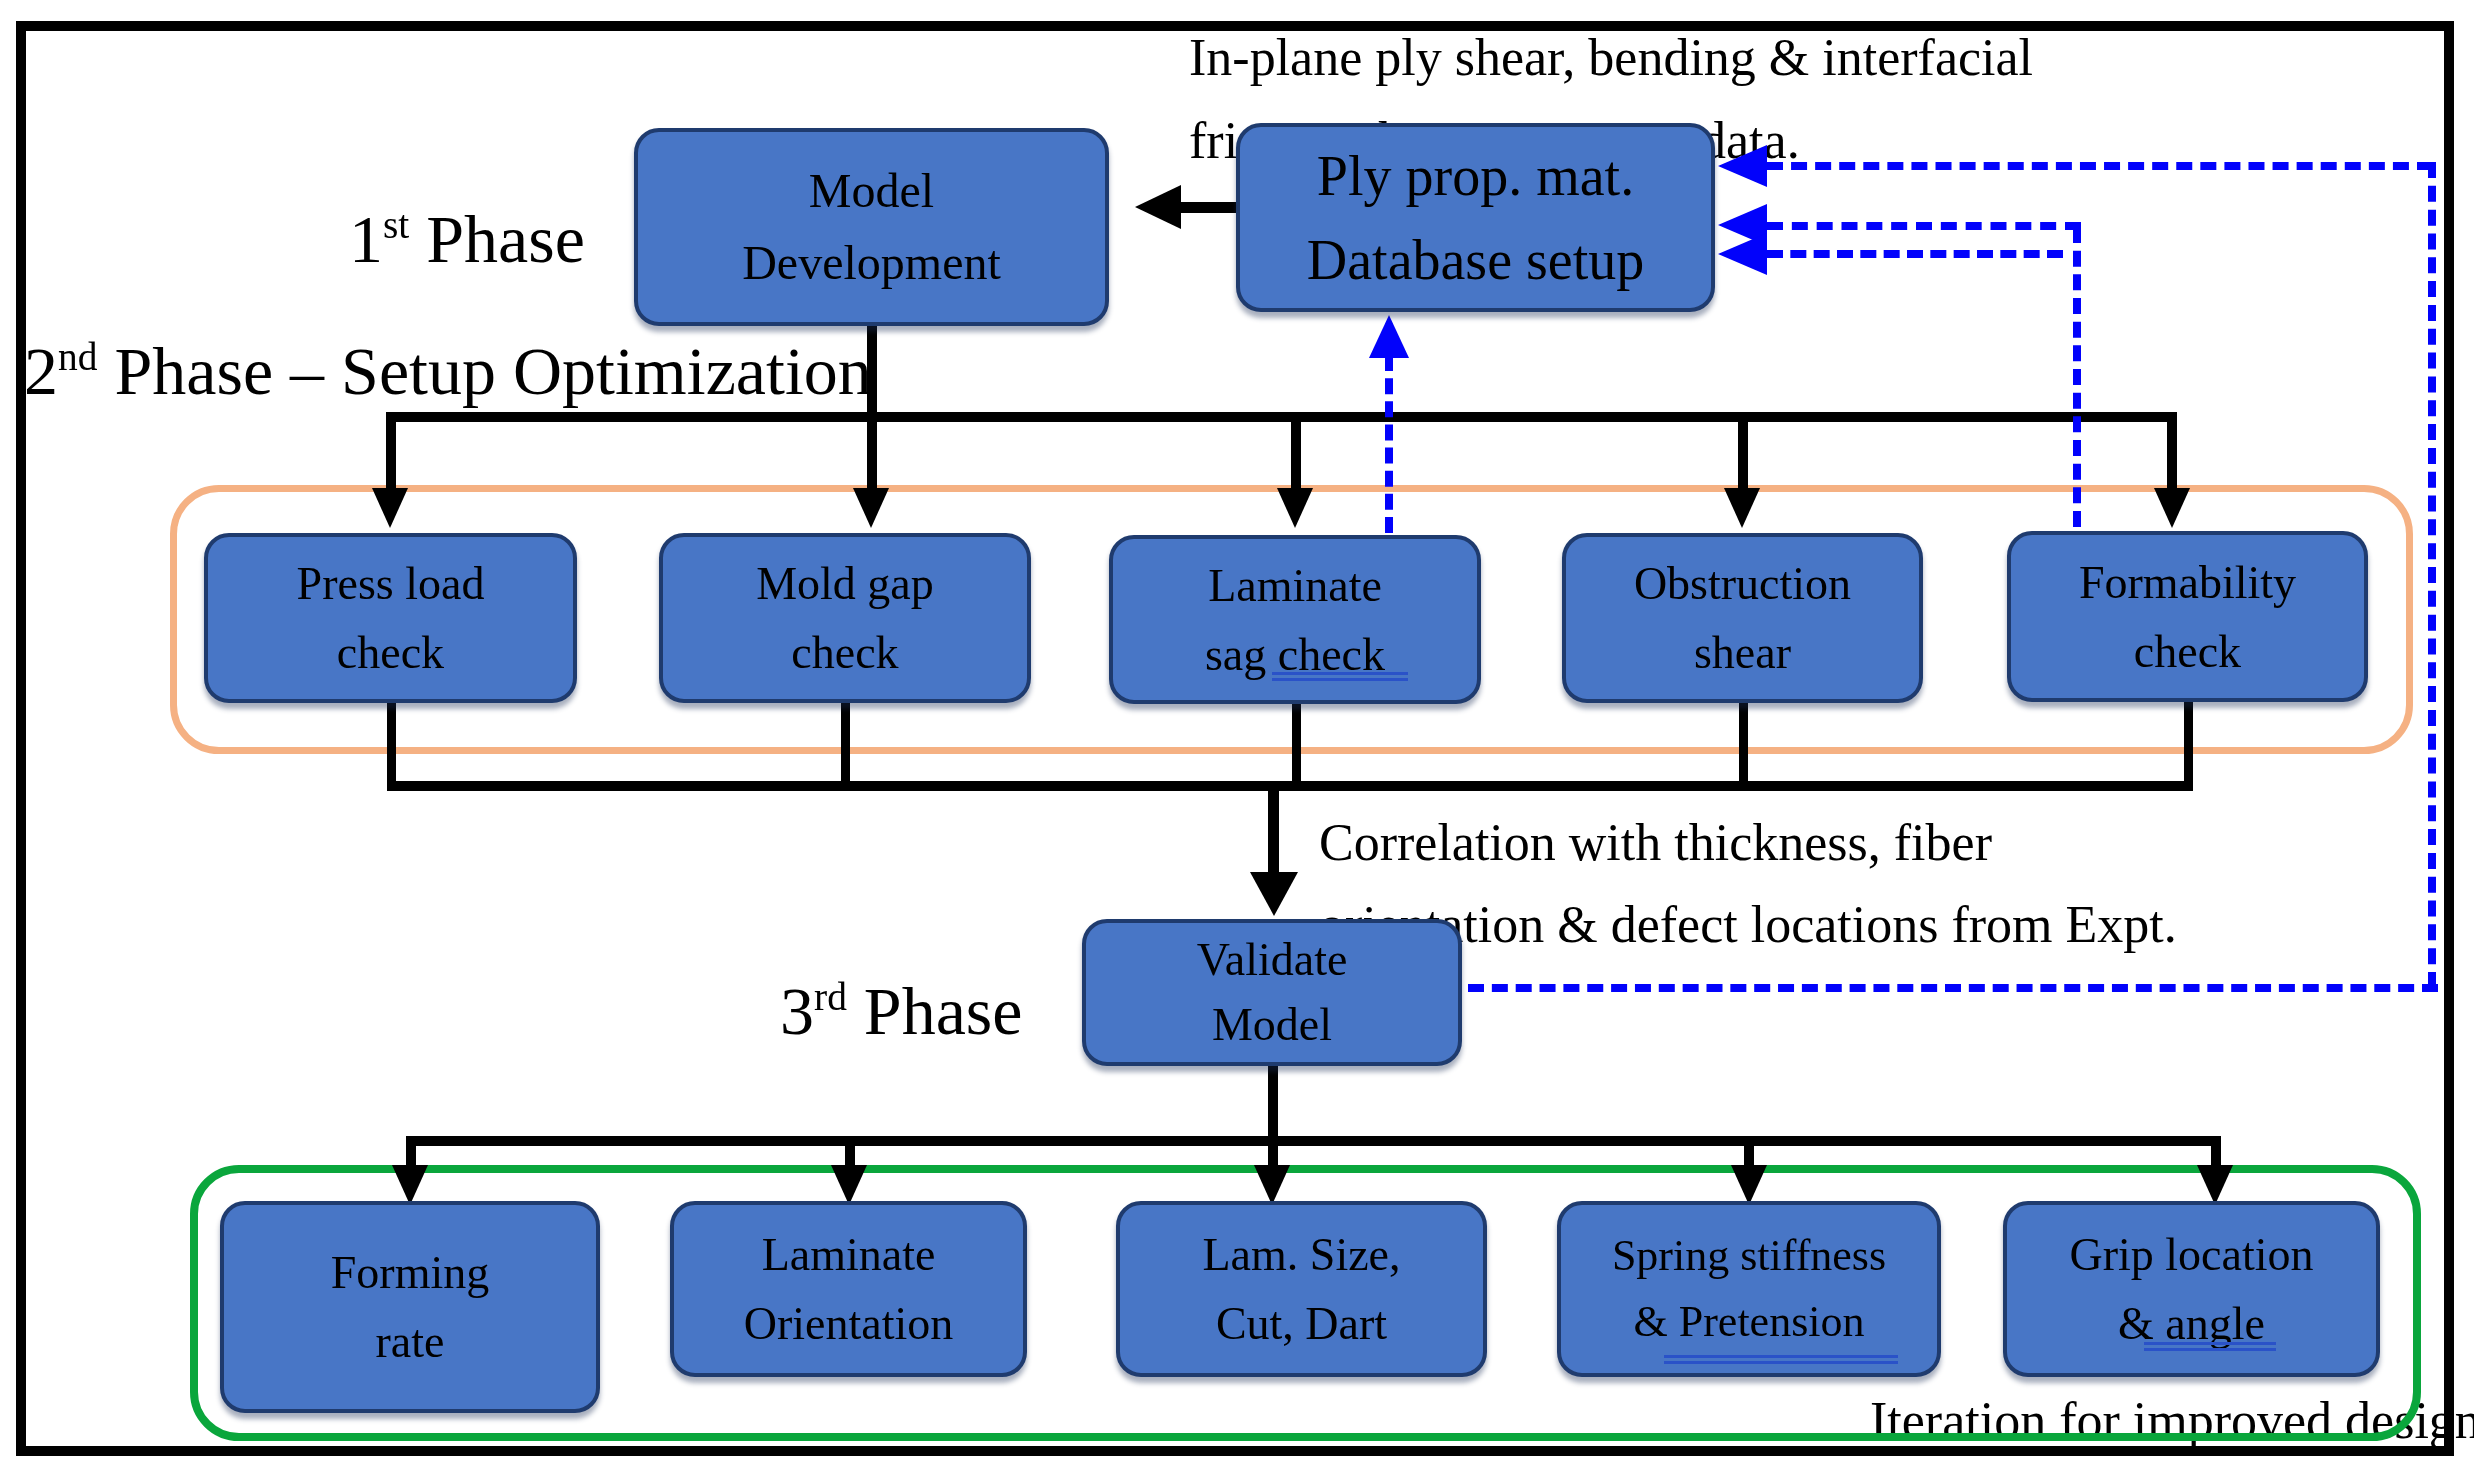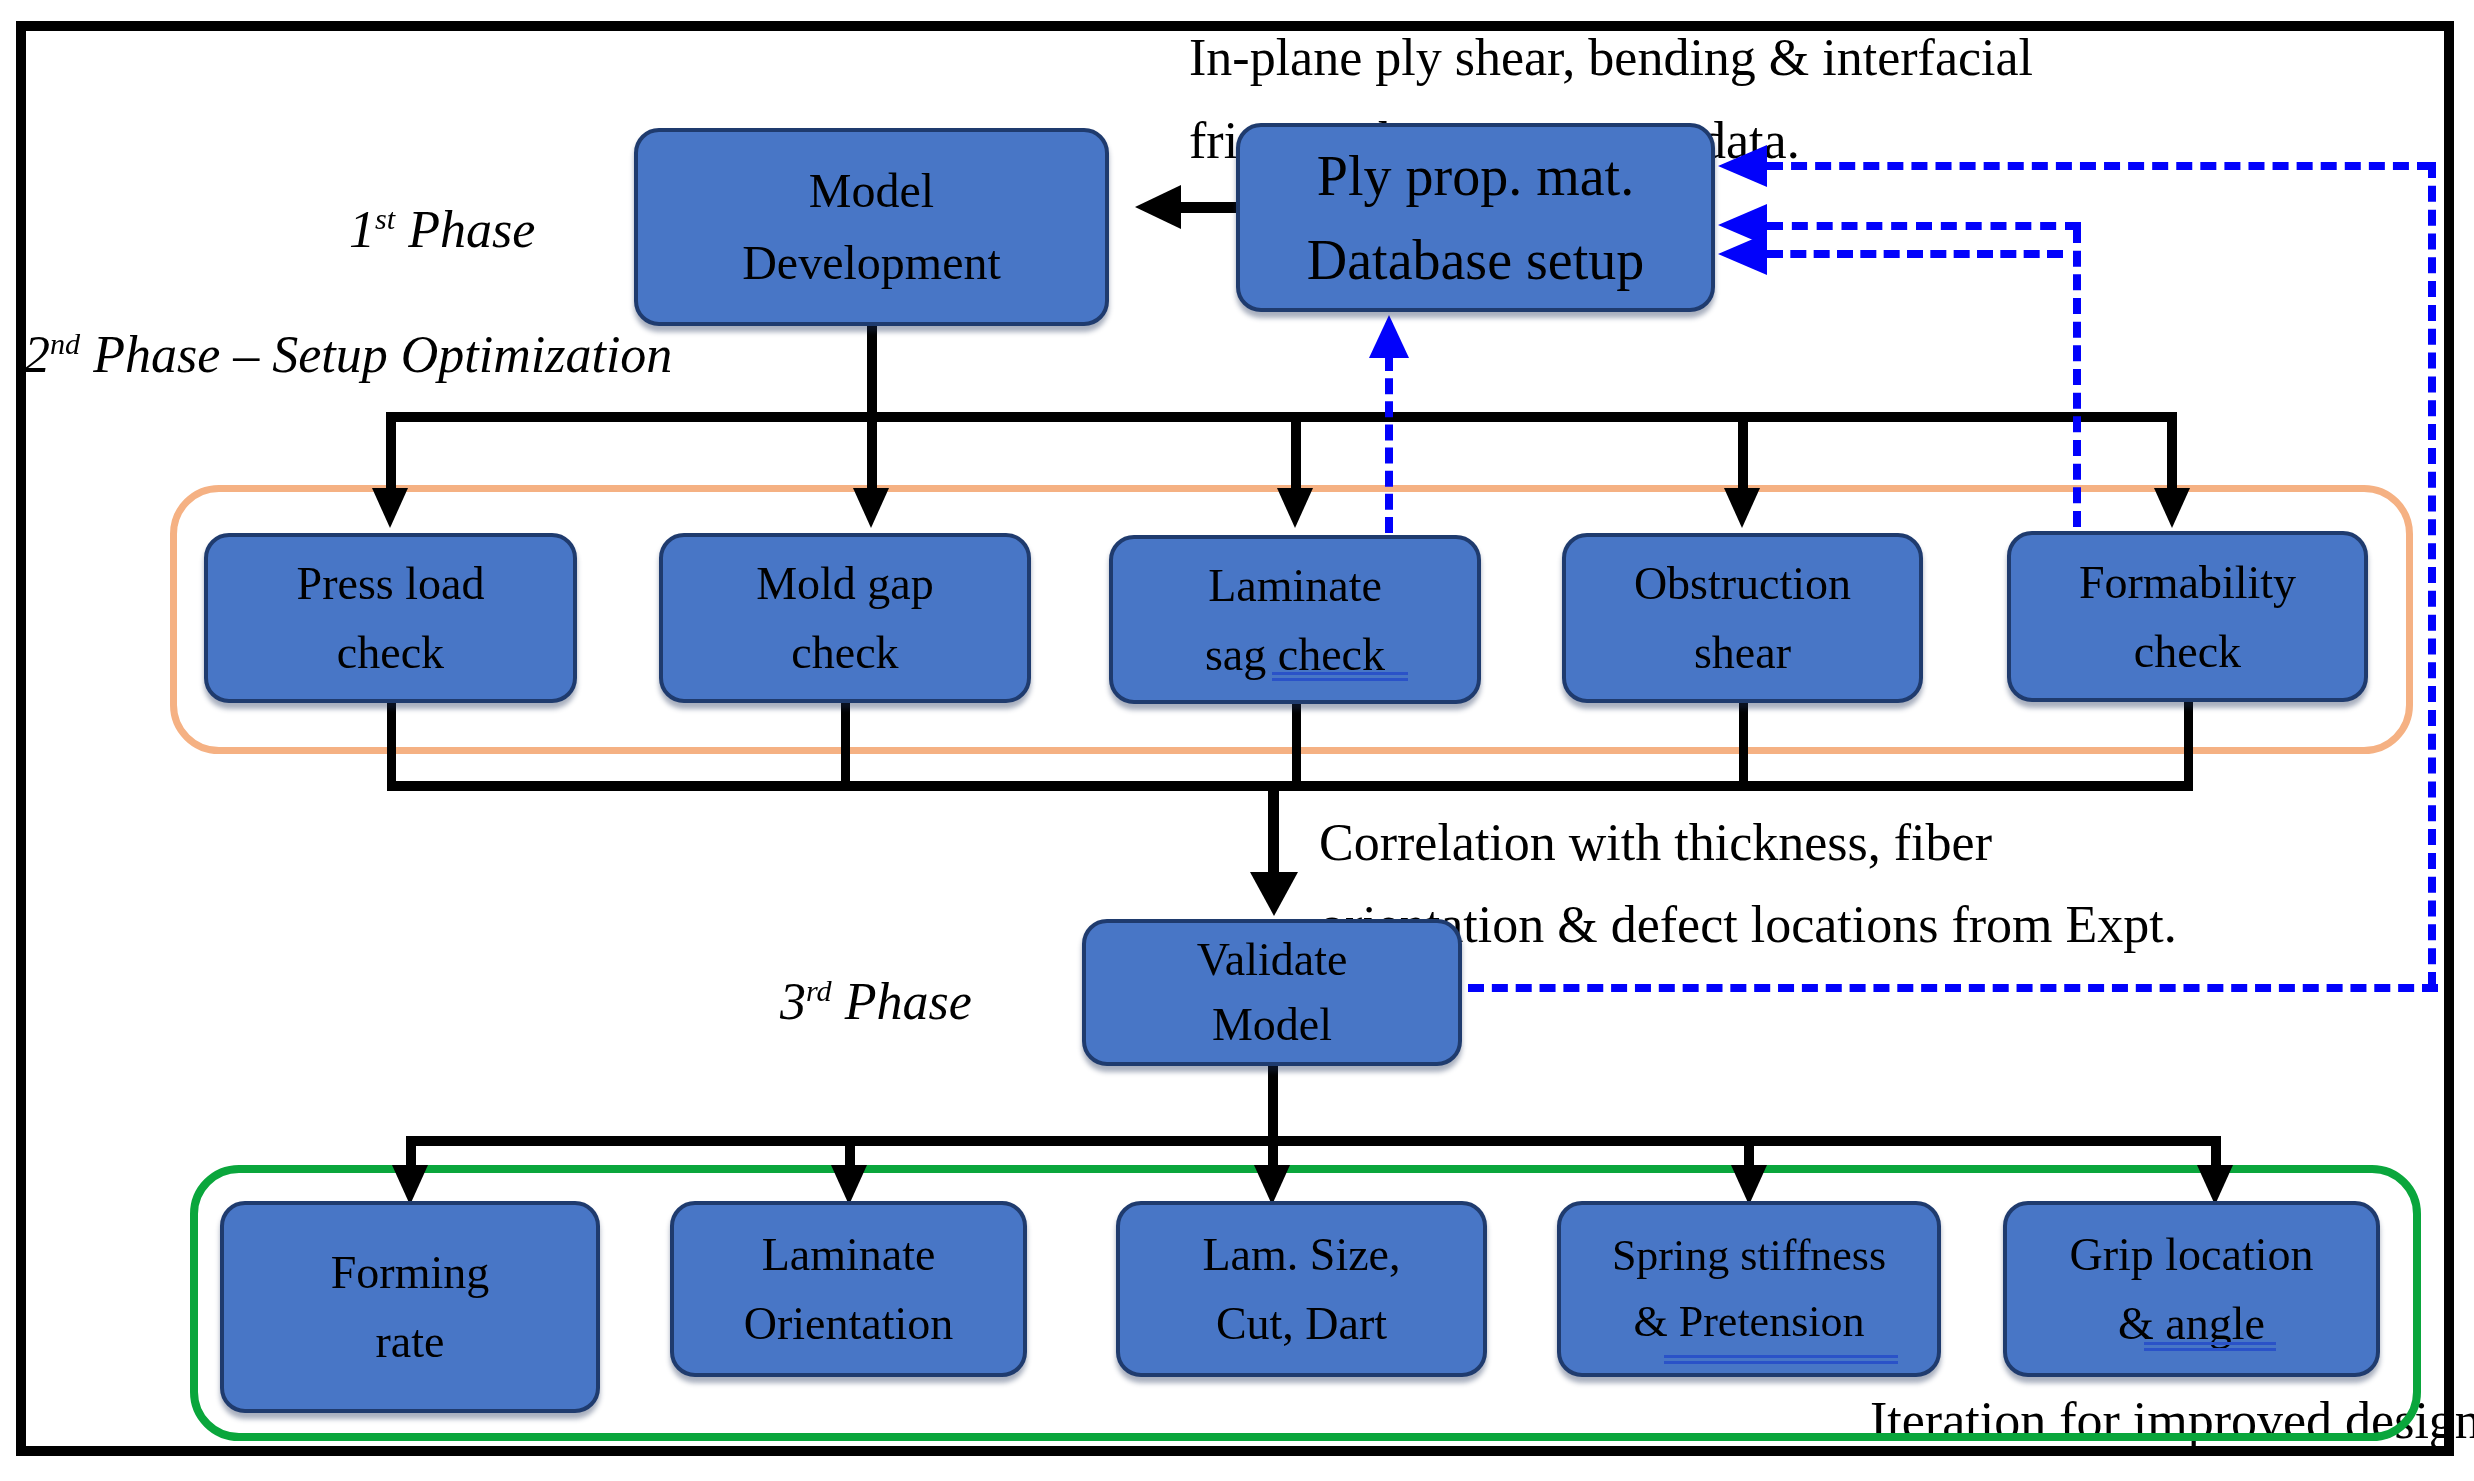--- a/index.html
+++ b/index.html
@@ -21,21 +21,21 @@
     border:4.8px solid #1F3B6E;
     border-radius:25px;
     box-shadow:0 5.5px 5.5px rgba(25,45,85,.38);
     display:flex;align-items:center;justify-content:center;
     text-align:center;
     white-space:pre-line;
     font-size:46px;line-height:1.5;
     box-sizing:border-box;
   }
   .phase-label{
-    position:absolute;font-size:52px;white-space:nowrap;font-style:italic;
+    position:absolute;font-size:68px;white-space:nowrap;
   }
   .phase-label sup{font-size:58%;}
   .annotation{
     position:absolute;font-size:52px;line-height:1.58;white-space:pre-line;
   }
   .hline,.vline{position:absolute;background:#000;}
   .ah-down{ 
     position:absolute;width:0;height:0;
     border-left:18px solid transparent;border-right:18px solid transparent;
     border-top:40px solid #000;
@@ -77,21 +77,21 @@
 </style>
 </head>
 <body>
 
 <div id="canvas">
 
   <div class="frame"></div>
 
   <div class="phase-label" style="left:349px;top:200px;"><span>1</span><sup>st</sup><span> Phase</span></div>
 
-  <div class="phase-label" style="left:24px;top:325px;text-align:right;"><span>2</span><sup>nd</sup><span> Phase – Setup Optimization</span></div>
+  <div class="phase-label" style="left:24px;top:332px;text-align:right;"><span>2</span><sup>nd</sup><span> Phase – Setup Optimization</span></div>
 
   <div class="phase-label" style="left:780px;top:972px;"><span>3</span><sup>rd</sup><span> Phase</span></div>
 
 
   <div class="annotation" style="left:1189px;top:17.4px;">In-plane ply shear, bending &amp; interfacial
 friction characterization data.</div>
   <div class="annotation" style="left:1870px;top:1380px;white-space:nowrap;">Iteration for improved design</div>
   <div class="annotation" style="left:1319px;top:802px;">Correlation with thickness, fiber
 orientation &amp; defect locations from Expt.</div>
 

